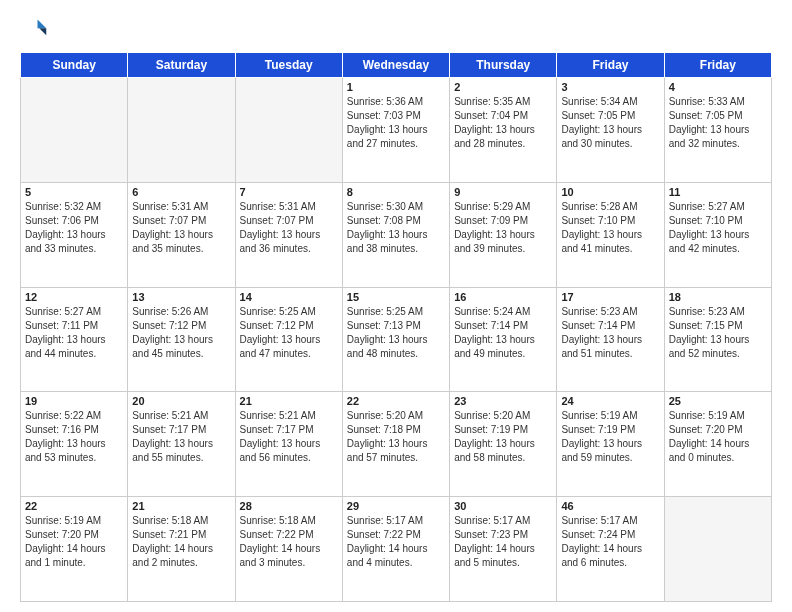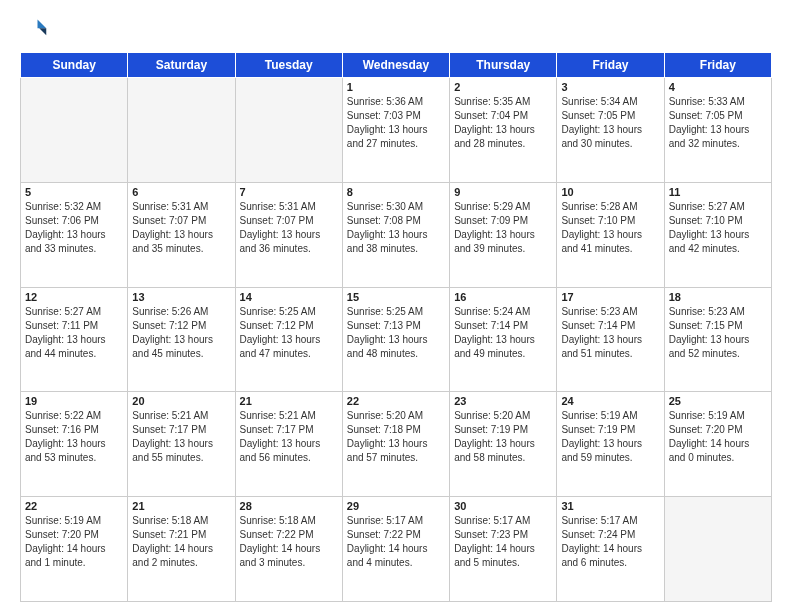--- a/index.html
+++ b/index.html
@@ -347,21 +347,21 @@
 and 4 minutes.</div>
           </td>
           <td>
             <span class="day-num">30</span>
             <div class="day-info">Sunrise: 5:17 AM
 Sunset: 7:23 PM
 Daylight: 14 hours
 and 5 minutes.</div>
           </td>
           <td>
-            <span class="day-num">31</span>
+            <span class="day-num">46</span>
             <div class="day-info">Sunrise: 5:17 AM
 Sunset: 7:24 PM
 Daylight: 14 hours
 and 6 minutes.</div>
           </td>
           <td class="empty"></td>
         </tr>
       </tbody>
   </table>
 </div>

